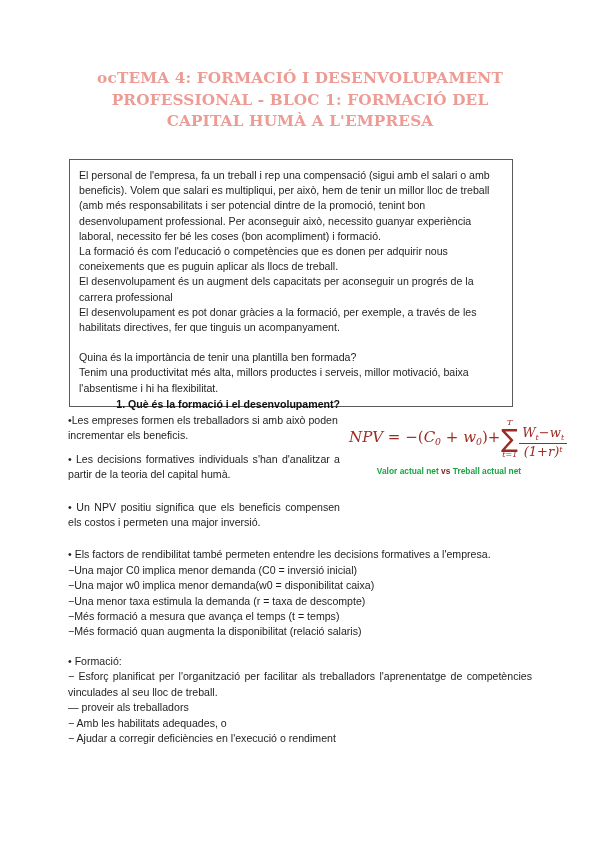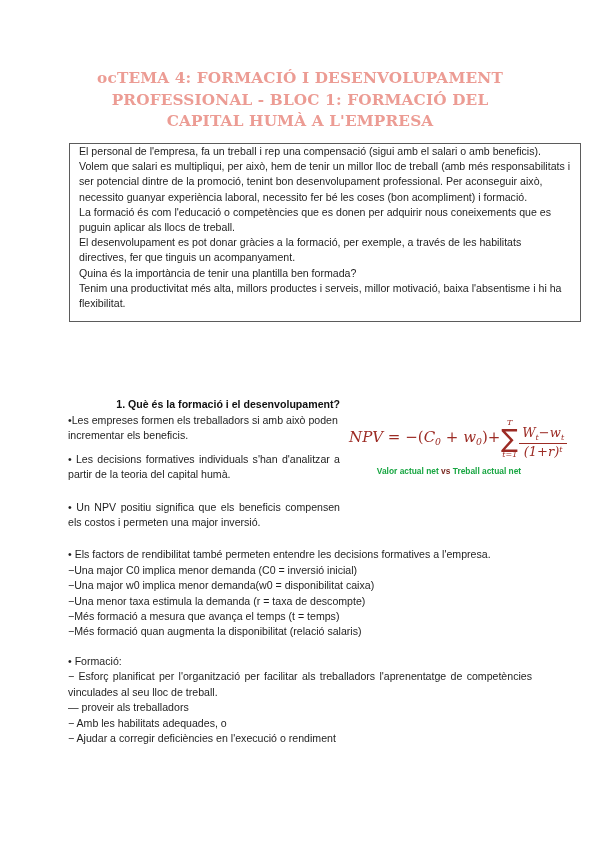--- a/index.html
+++ b/index.html
@@ -34,35 +34,35 @@
     font-size: 15.3px;
     line-height: 21.5px;
     letter-spacing: 0.15px;
     color: #ec9c94;
   }
 
   
   .intro-box {
     position: absolute;
     left: 69px;
-    top: 143px;
-    width: 512px;
+    top: 159px;
+    width: 444px;
     box-sizing: border-box;
     border: 1px solid #5b5b5b;
-    padding: 0 9px 10px 9px;
+    padding: 8px 9px 10px 9px;
     background: #ffffff;
   }
   .intro-box p {
     margin: 0;
     font-size: 10.6px;
     line-height: 15.2px;
     text-align: left;
     color: #1e1e1e;
   }
-  .intro-box p.spaced { }
+  .intro-box p.spaced { margin-top: 15px; }
 
   
   .content {
     position: absolute;
     left: 68px;
     top: 397px;
     width: 464px;
   }
   .sec-head {
     margin: 0 0 1px 0;
@@ -171,20 +171,21 @@
 </head>
 <body>
 
 <div class="page">
 
   <h1 class="doc-title">ocTEMA 4: FORMACIÓ I DESENVOLUPAMENT PROFESSIONAL - BLOC 1: FORMACIÓ DEL CAPITAL HUMÀ A L'EMPRESA</h1>
 
   <div class="intro-box">
     <p class="para">El personal de l'empresa, fa un treball i rep una compensació (sigui amb el salari o amb beneficis). Volem que salari es multipliqui, per això, hem de tenir un millor lloc de treball (amb més responsabilitats i ser potencial dintre de la promoció, tenint bon desenvolupament professional. Per aconseguir això, necessito guanyar experiència laboral, necessito fer bé les coses (bon acompliment) i formació.</p>
     <p class="para">La formació és com l'educació o competències que es donen per adquirir nous coneixements que es puguin aplicar als llocs de treball.</p>
+    <p class="para">El desenvolupament és un augment dels capacitats per aconseguir un progrés de la carrera professional</p>
     <p class="para">El desenvolupament es pot donar gràcies a la formació, per exemple, a través de les habilitats directives, fer que tinguis un acompanyament.</p>
     <p class="para spaced">Quina és la importància de tenir una plantilla ben formada?</p>
     <p class="para">Tenim una productivitat més alta, millors productes i serveis, millor motivació, baixa l'absentisme i hi ha flexibilitat.</p>
   </div>
 
   <div class="formula-wrap">
     <div class="formula">
       <span>NPV</span>
       <span class="op">=</span>
       <span class="op">−(</span><span>C</span><span class="sub">0</span>

